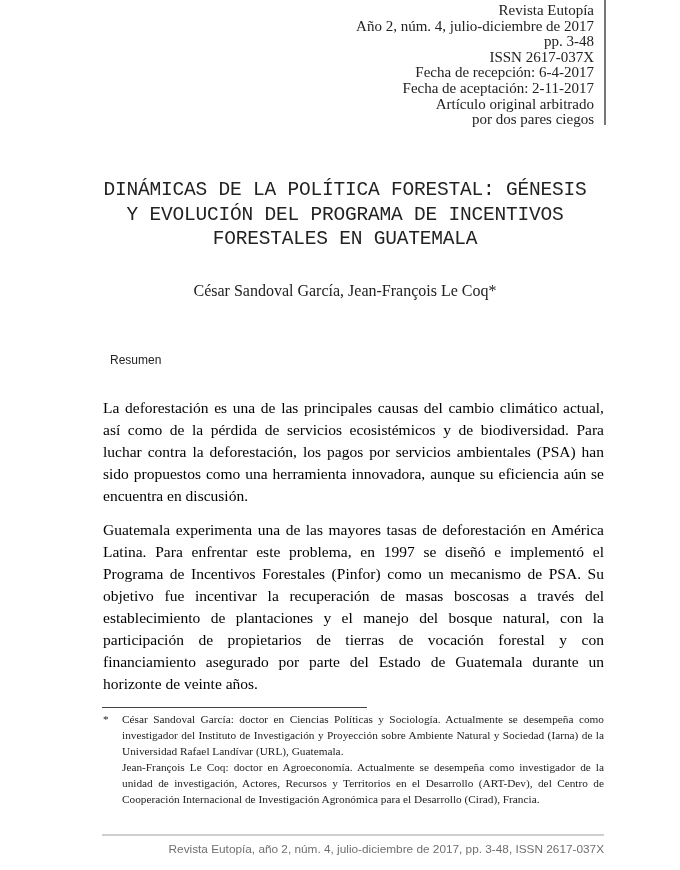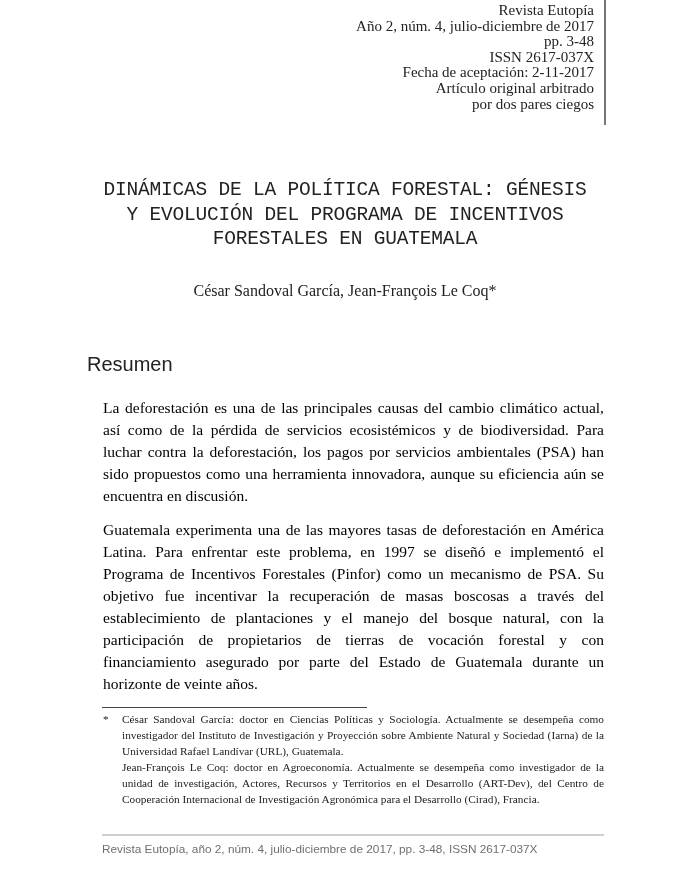--- a/index.html
+++ b/index.html
@@ -55,23 +55,23 @@
     left: 90px;
     width: 510px;
     top: 282px;
     text-align: center;
     font-size: 16px;
     color: #222;
   }
 
   .section-heading {
     position: absolute;
-    left: 87px;
+    left: 110px;
     top: 353px;
-    font-size: 20px;
+    font-size: 12px;
     color: #222;
   }
 
   .body-block {
     position: absolute;
     left: 103px;
     width: 501px;
     font-size: 15.5px;
     line-height: 22px;
     text-align: justify;
@@ -115,33 +115,34 @@
     top: 834px;
     width: 502px;
     height: 2px;
     background: #cfcfcf;
   }
   .footer-text {
     position: absolute;
     left: 102px;
     width: 502px;
     top: 842px;
-    text-align: left;
+    text-align: right;
     font-size: 11.8px;
     color: #6f6f6f;
   }
 </style>
 </head>
 <body>
 
 <div class="header-info serif">
   <div>Revista Eutopía</div>
   <div>Año 2, núm. 4, julio-diciembre de 2017</div>
   <div>pp. 3-48</div>
   <div>ISSN 2617-037X</div>
+  <div>Fecha de recepción: 6-4-2017</div>
   <div>Fecha de aceptación: 2-11-2017</div>
   <div>Artículo original arbitrado</div>
   <div>por dos pares ciegos</div>
 </div>
 <div class="header-rule"></div>
 
 <div class="title sans">
   <div>DINÁMICAS DE LA POLÍTICA FORESTAL: GÉNESIS</div>
   <div>Y EVOLUCIÓN DEL PROGRAMA DE INCENTIVOS</div>
   <div>FORESTALES EN GUATEMALA</div>

